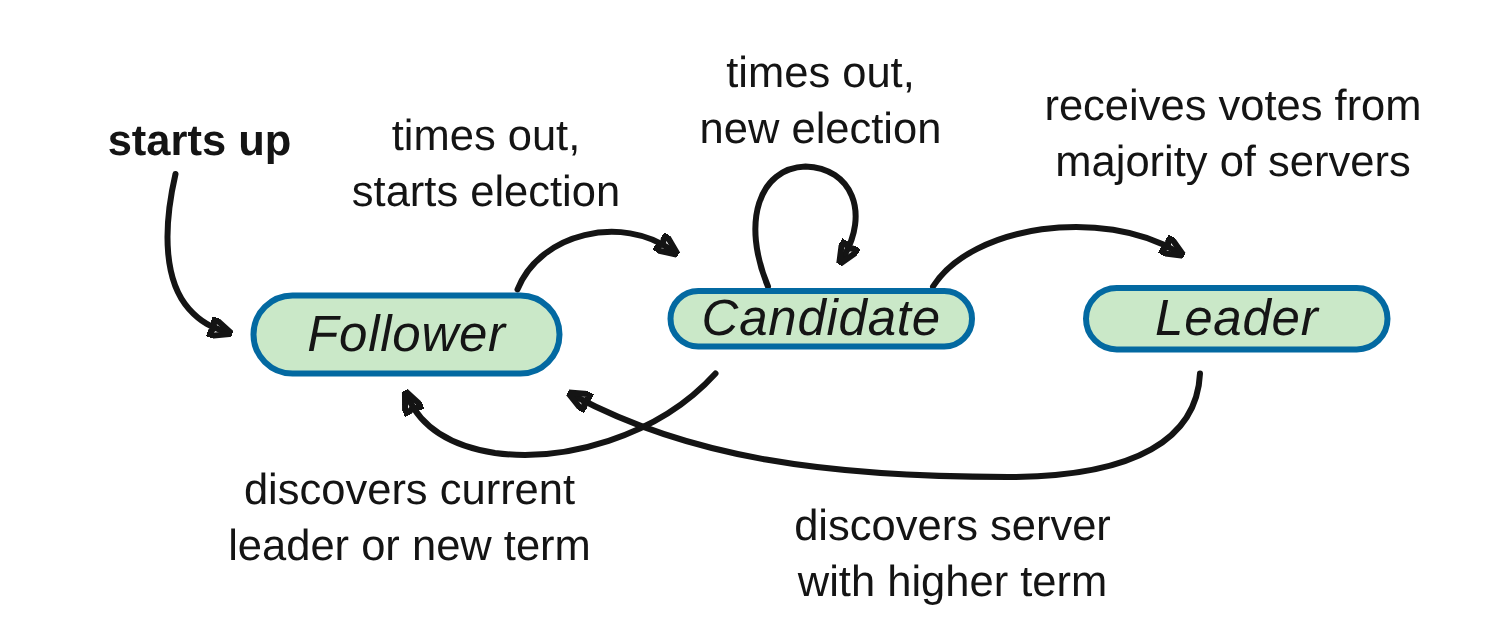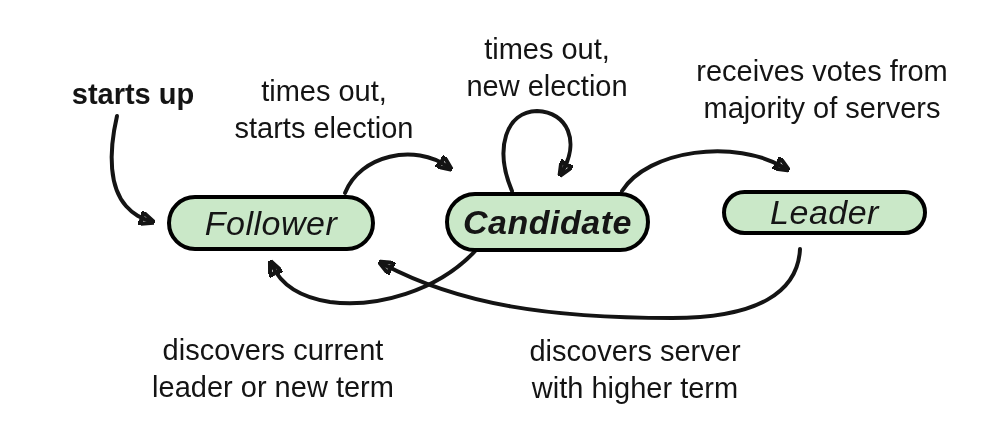--- a/index.html
+++ b/index.html
@@ -11,46 +11,46 @@
     overflow: hidden;
     font-family: "Liberation Sans", sans-serif;
     color: #141414;
   }
   .edges { position: absolute; left: 0; top: 0; width: 1008px; height: 424px; }
   .edges path { fill: none; stroke: #141414; stroke-width: 4; stroke-linecap: round; }
   .state {
     position: absolute;
     box-sizing: border-box;
     background: #cae8c8;
-    border: 4px solid #000000;
+    border: 4px solid #0369a1;
     border-radius: 30px;
     display: flex;
     align-items: center;
     justify-content: center;
     font-style: italic;
     font-size: 34px;
     color: #151515;
     letter-spacing: 0.5px;
   }
   .state-follower  { left: 167px; top: 195px; width: 208px; height: 56px; }
-  .state-candidate { left: 445px; top: 192px; width: 205px; height: 60px; font-weight: bold; }
+  .state-candidate { left: 445px; top: 192px; width: 205px; height: 41px; }
   .state-leader    { left: 722px; top: 190px; width: 205px; height: 45px; }
   .tlabel {
     position: absolute;
     font-size: 29px;
     line-height: 1.28;
     text-align: center;
     white-space: pre-line;
     color: #141414;
   }
   .lbl-starts-up        { left: 33px;  top: 76px;  width: 200px; font-weight: bold; }
   .lbl-starts-election  { left: 199px; top: 73px;  width: 250px; }
   .lbl-new-election     { left: 432px; top: 31px;  width: 230px; }
   .lbl-receives-votes   { left: 672px; top: 53px;  width: 300px; text-align: center; }
-  .lbl-discovers-leader { left: 113px; top: 332px; width: 320px; }
+  .lbl-discovers-leader { left: 113px; top: 309px; width: 320px; }
   .lbl-discovers-server { left: 485px; top: 333px; width: 300px; }
 </style>
 </head>
 <body>
 
 <div class="stage">
 
   <svg class="edges" viewBox="0 0 1008 424" xmlns="http://www.w3.org/2000/svg">
     <defs>
       <marker id="arrowhead" viewBox="0 0 16 14" markerWidth="16" markerHeight="14" refX="11" refY="7" orient="auto" markerUnits="userSpaceOnUse">

